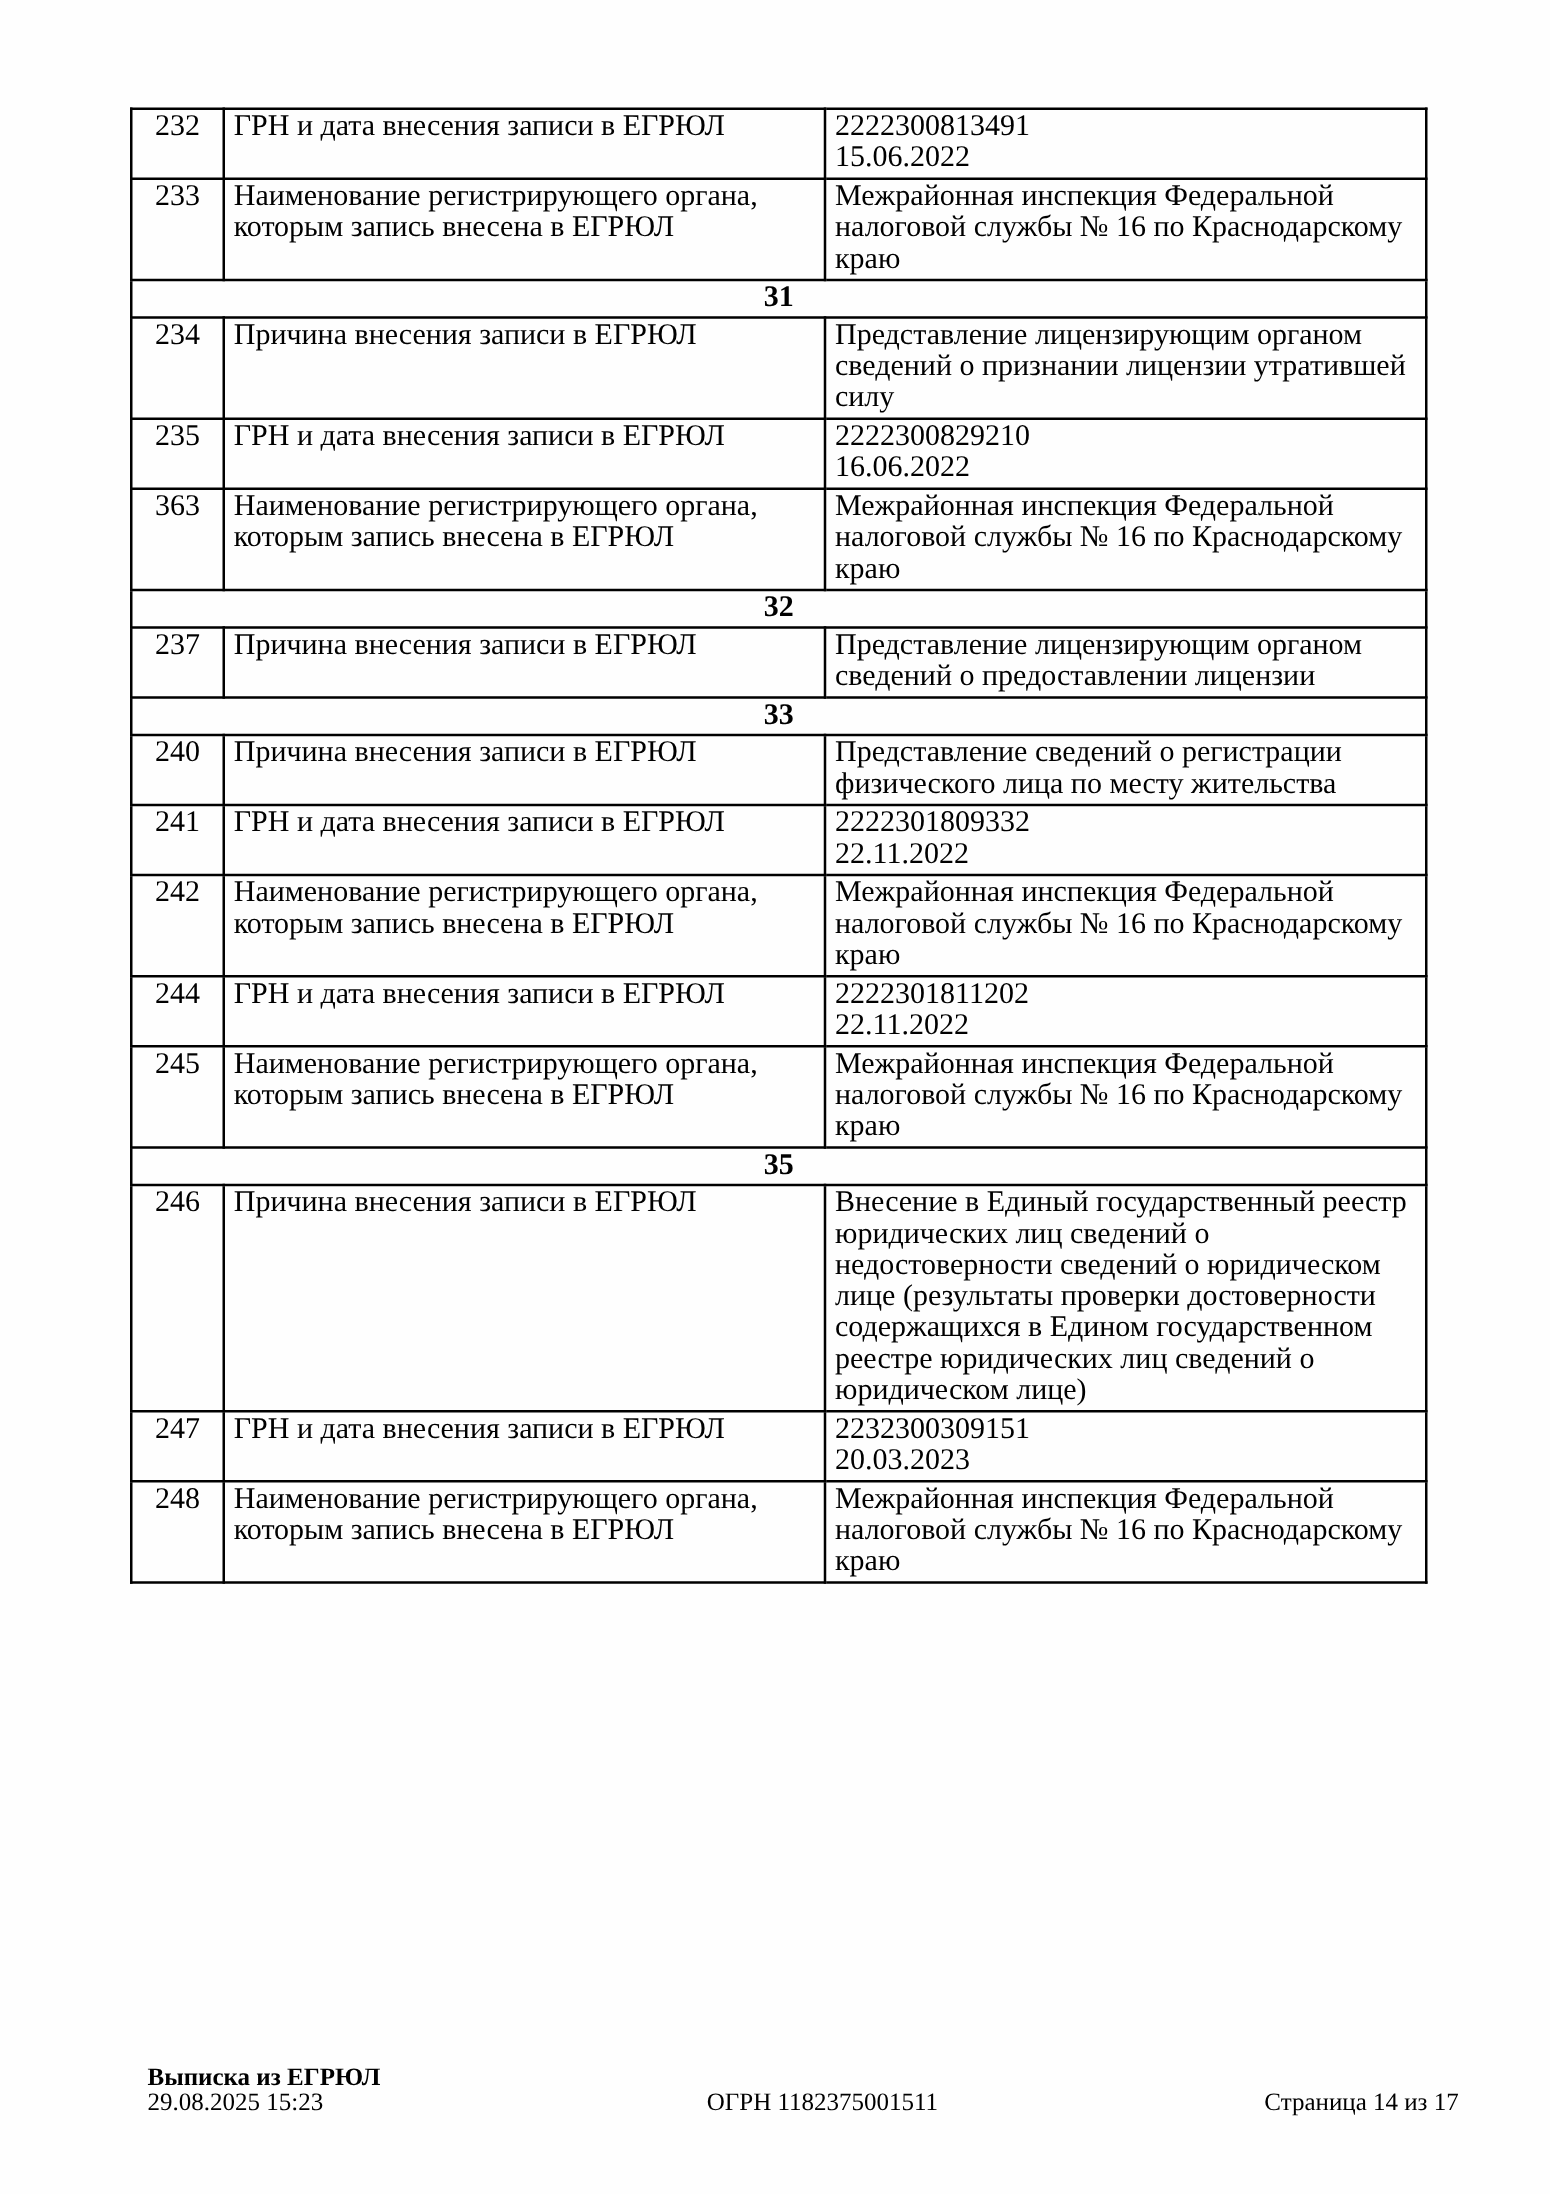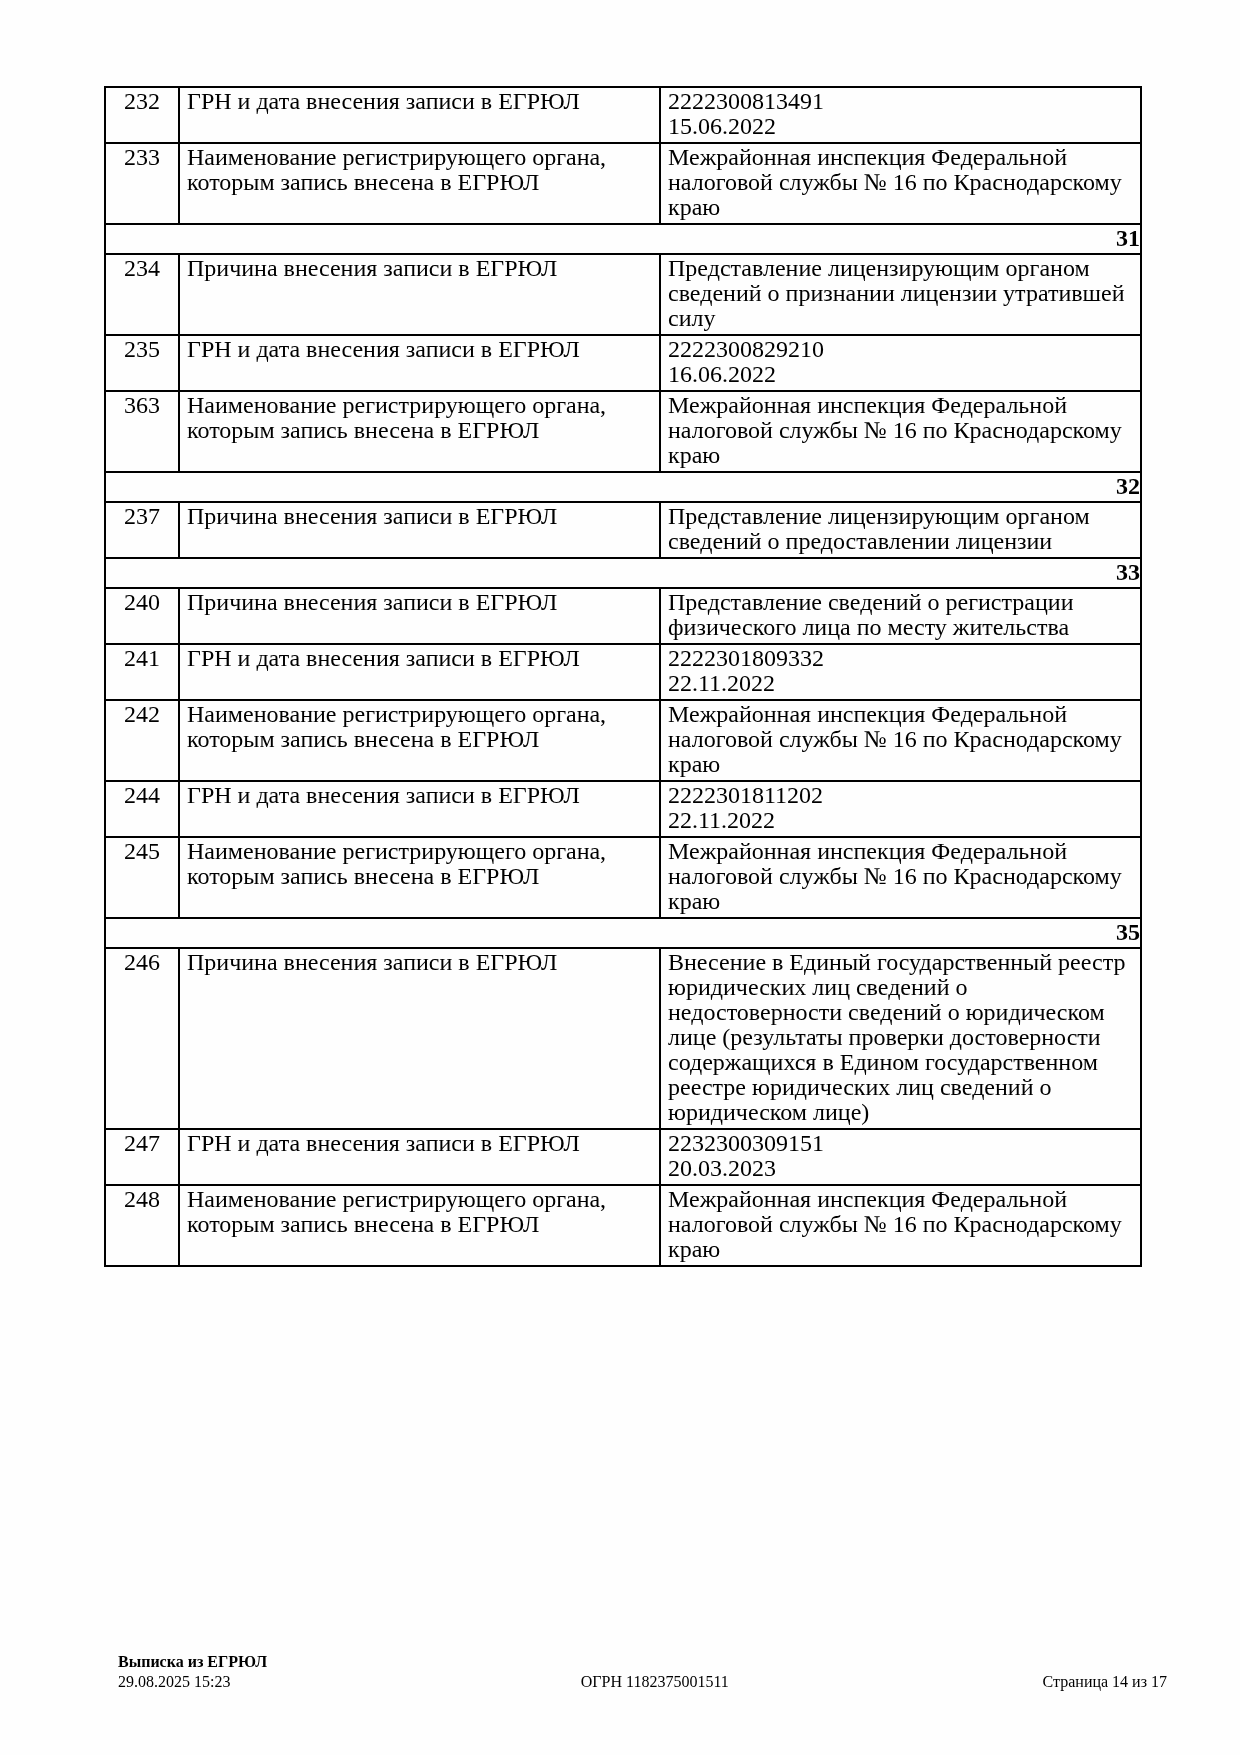--- a/index.html
+++ b/index.html
@@ -30,32 +30,32 @@
     padding: 1px 7px 3px 7px;
     word-wrap: break-word;
   }
   .doc-table td.num {
     text-align: center;
     padding-left: 2px;
     padding-right: 2px;
   }
   .doc-table td.val { white-space: pre-line; }
   .doc-table tr.section td {
-    text-align: right;
+    text-align: center;
     font-weight: 700;
     padding: 1px 0 2px 0;
   }
   .footer {
     position: absolute;
     left: 118px; top: 1652px;
     width: 1049px;
     display: flex;
     justify-content: space-between;
     align-items: flex-end;
-    font-size: 16px;
+    font-size: 20px;
     line-height: 20px;
   }
   .footer .left-block .title { font-weight: 700; }
 </style>
 </head>
 <body>
 
 <div class="page">
 
   <table class="doc-table">

